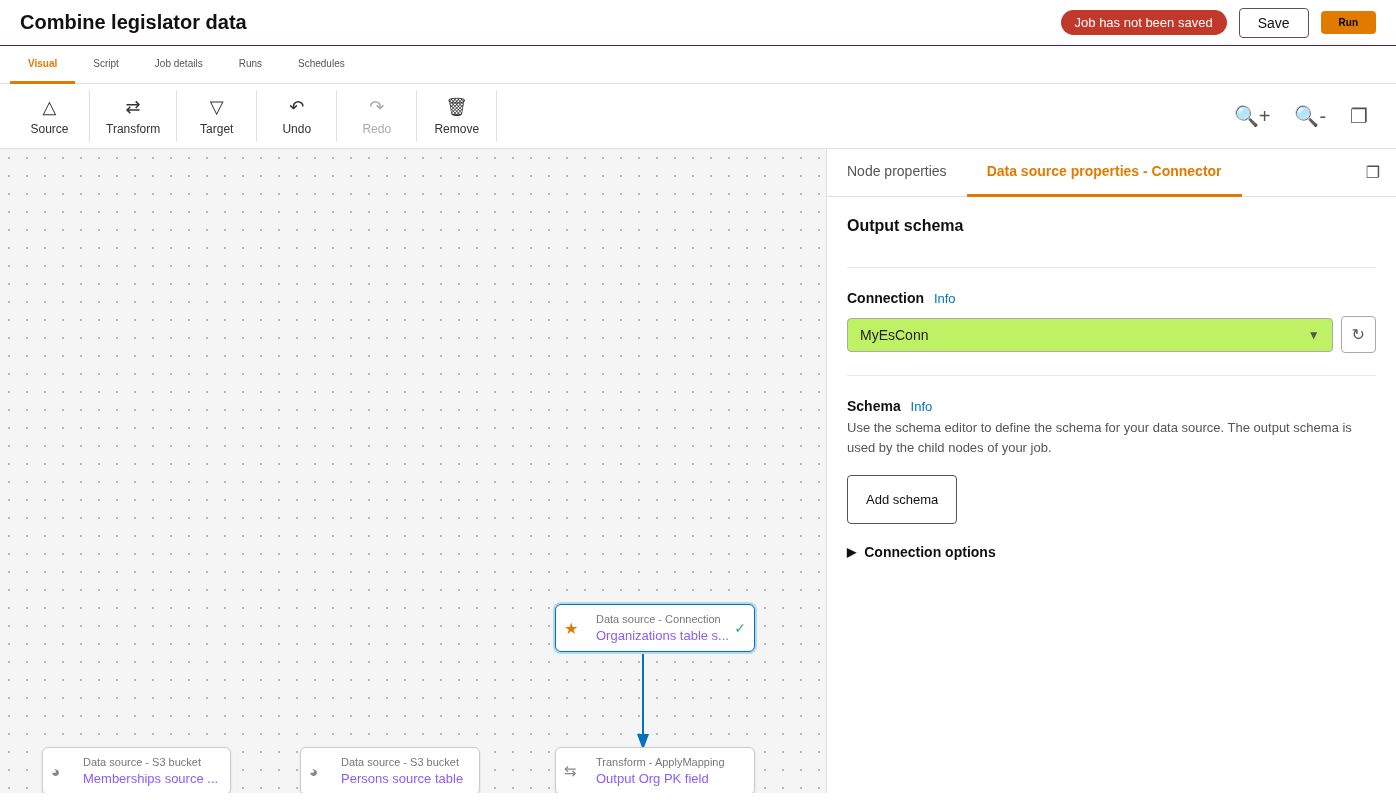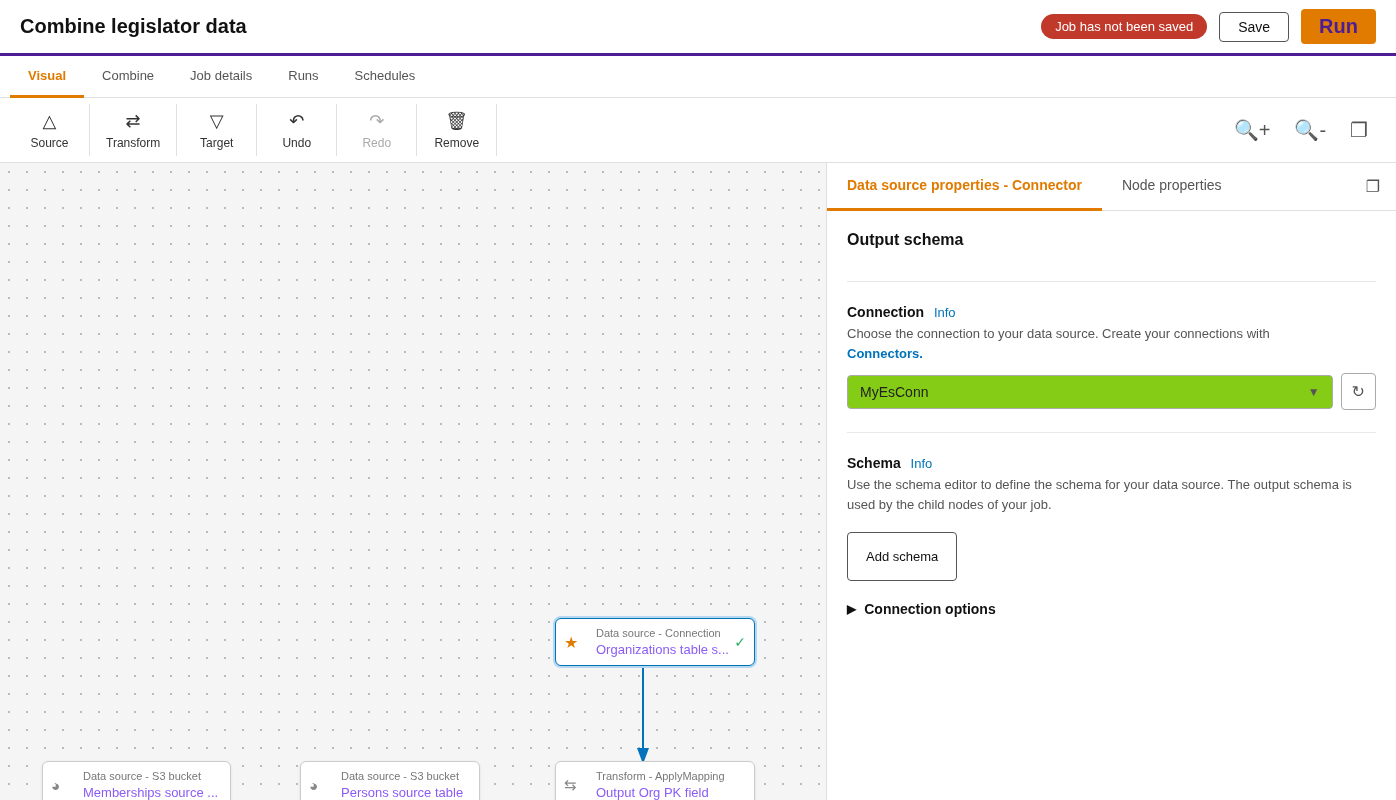--- a/index.html
+++ b/index.html
@@ -4,22 +4,22 @@
   <style>
     * { box-sizing: border-box; margin: 0; padding: 0; }
     body { font-family: -apple-system, BlinkMacSystemFont, 'Segoe UI', Arial, sans-serif; font-size: 14px; background: #fff; color: #222; }
 
     
     .header {
       display: flex;
       align-items: center;
       justify-content: space-between;
       padding: 10px 20px;
-      border-bottom: 3px solid #4c1d95;
-      height: 56px;
+      border-bottom: 1px solid #4c1d95;
+      height: 46px;
     }
     .header-title {
       font-size: 20px;
       font-weight: 700;
       color: #111;
     }
     .header-actions {
       display: flex;
       align-items: center;
       gap: 12px;
@@ -37,40 +37,40 @@
       background: #fff;
       color: #111;
       padding: 6px 18px;
       border-radius: 4px;
       font-size: 14px;
       cursor: pointer;
       font-weight: 500;
     }
     .btn-run {
       background: #e07b00;
-      color: #4c1d95;
+      color: #000000;
       border: none;
       padding: 6px 18px;
       border-radius: 4px;
-      font-size: 20px;
+      font-size: 10px;
       cursor: pointer;
       font-weight: 600;
     }
 
     
     .tabs {
       display: flex;
       border-bottom: 1px solid #e0e0e0;
       padding: 0 10px;
       background: #fff;
     }
     .tab {
       padding: 12px 18px;
       cursor: pointer;
-      font-size: 13px;
+      font-size: 10px;
       color: #555;
       border-bottom: 3px solid transparent;
       margin-bottom: -1px;
     }
     .tab.active {
       color: #e07b00;
       border-bottom: 3px solid #e07b00;
       font-weight: 600;
     }
 
@@ -202,21 +202,21 @@
       display: flex;
       align-items: center;
       gap: 8px;
       margin-top: 10px;
     }
     .select-box {
       border: 1px solid #aaa;
       border-radius: 4px;
       padding: 8px 12px;
       font-size: 14px;
-      background: #84cc16;
+      background: #bef264;
       flex: 1;
       display: flex;
       align-items: center;
       justify-content: space-between;
       cursor: pointer;
     }
     .select-box .chevron { font-size: 12px; color: #555; }
     .refresh-btn {
       border: 1px solid #aaa;
       border-radius: 4px;
@@ -308,21 +308,21 @@
   <span class="header-title">Combine legislator data</span>
   <div class="header-actions">
     <span class="status-badge">Job has not been saved</span>
     <button class="btn-save">Save</button>
     <button class="btn-run">Run</button>
   </div>
 </div>
 
 <div class="tabs">
   <div class="tab active">Visual</div>
-  <div class="tab">Combine</div>
+  <div class="tab">Script</div>
   <div class="tab">Job details</div>
   <div class="tab">Runs</div>
   <div class="tab">Schedules</div>
 </div>
 
 <div class="toolbar">
   <div class="toolbar-btn">
     <span class="icon">△</span>
     <span>Source</span>
   </div>
@@ -407,37 +407,32 @@
       <div class="node-content">
         <div class="node-header">Transform - ApplyMapping</div>
         <div class="node-title">Output Org PK field</div>
       </div>
     </div>
 
   </div>
 
   <div class="right-panel">
     <div class="panel-tabs">
+      <div class="panel-tab">Node properties</div>
       <div class="panel-tab active">Data source properties - Connector</div>
-      <div class="panel-tab">Node properties</div>
       <span class="panel-expand-btn">❐</span>
     </div>
     <div class="panel-body">
       <div class="panel-section-title">Output schema</div>
 
       <hr class="panel-divider">
 
       <div class="field-label">
         <span>Connection</span>
         <span class="info-link">Info</span>
-      </div>
-      <div class="field-desc">
-        <span>Choose the connection to your data source. Create your connections with</span>
-        <br>
-        <span class="connector-link">Connectors.</span>
       </div>
       <div class="select-row">
         <div class="select-box">
           <span>MyEsConn</span>
           <span class="chevron">▼</span>
         </div>
         <button class="refresh-btn">↻</button>
       </div>
 
       <hr class="panel-divider">

